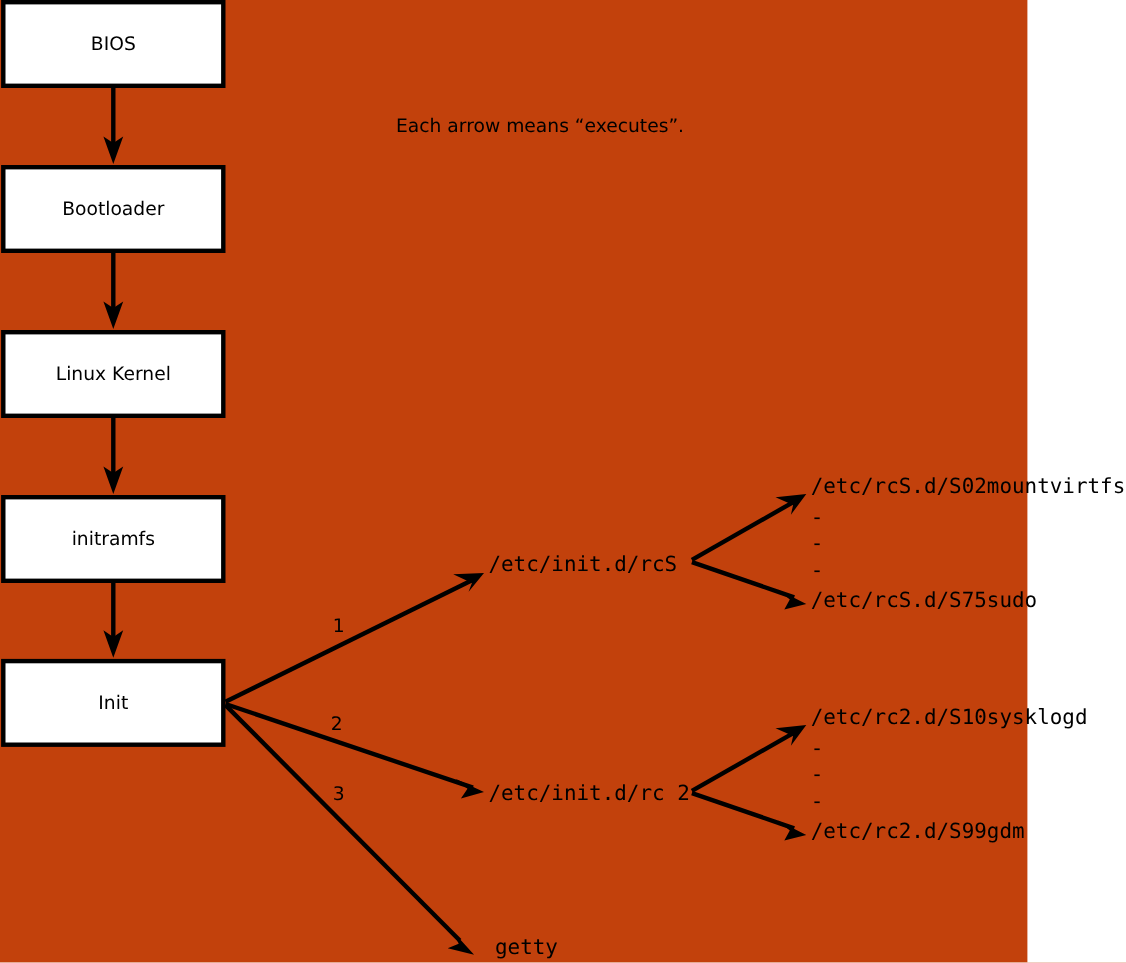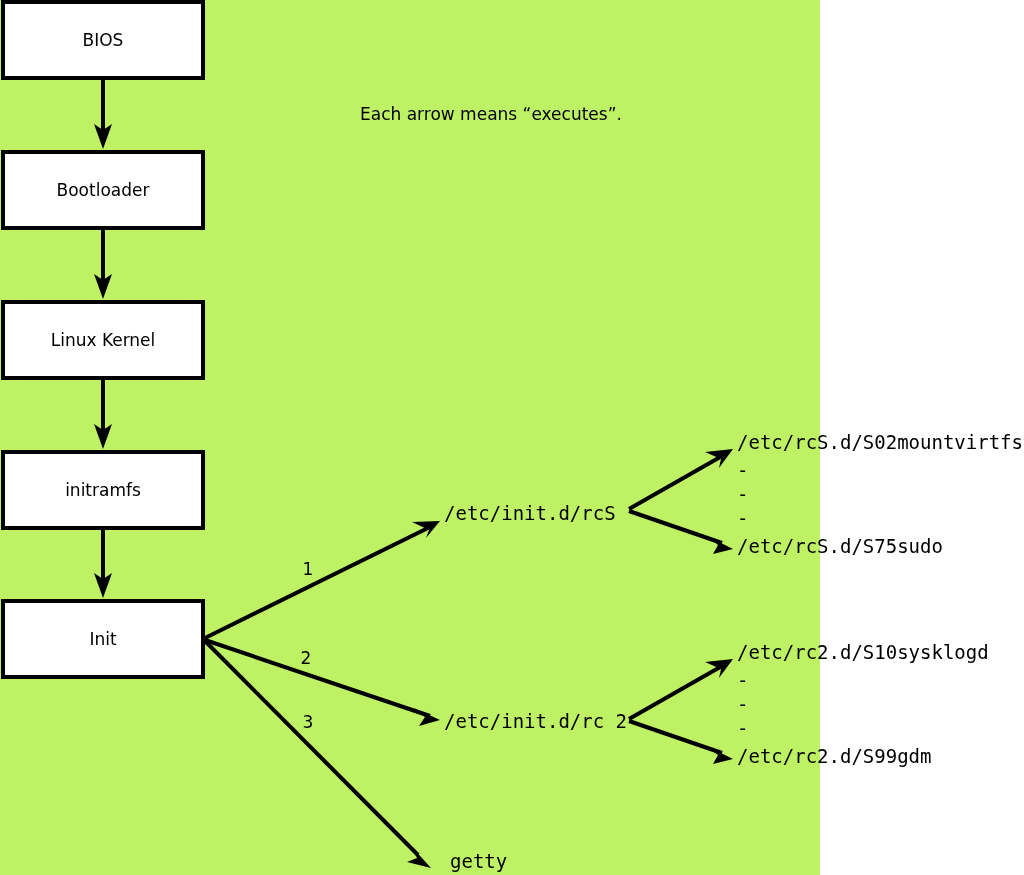--- a/index.html
+++ b/index.html
@@ -10,23 +10,23 @@
   }
   body {
     width: 1024px;
     height: 875px;
     overflow: hidden;
     font-family: "Liberation Sans", sans-serif;
     color: #000000;
   }
   #diagram-root {
     position: relative;
-    width: 820px;
+    width: 934px;
     height: 875px;
-    background: #bef264;
+    background: #c2410c;
   }
   svg#diagram-canvas {
     position: absolute;
     left: 0;
     top: 0;
     width: 1024px;
     height: 875px;
     display: block;
   }
   .box-rect {

